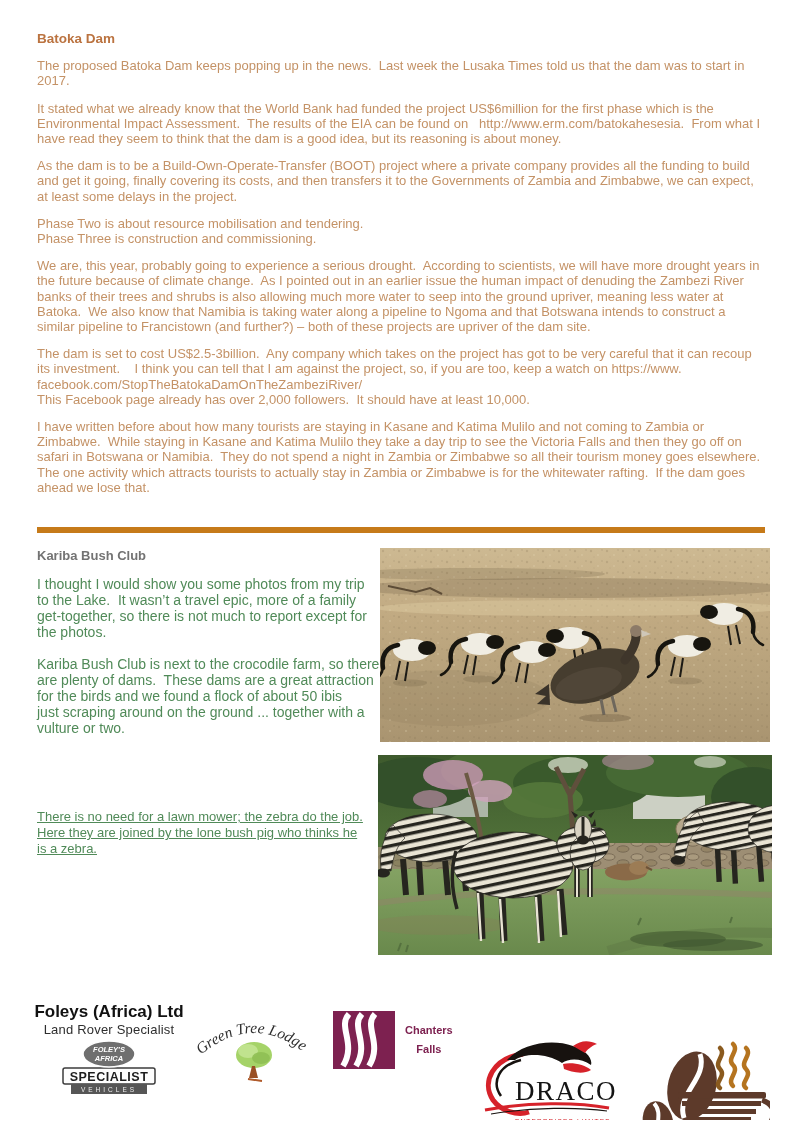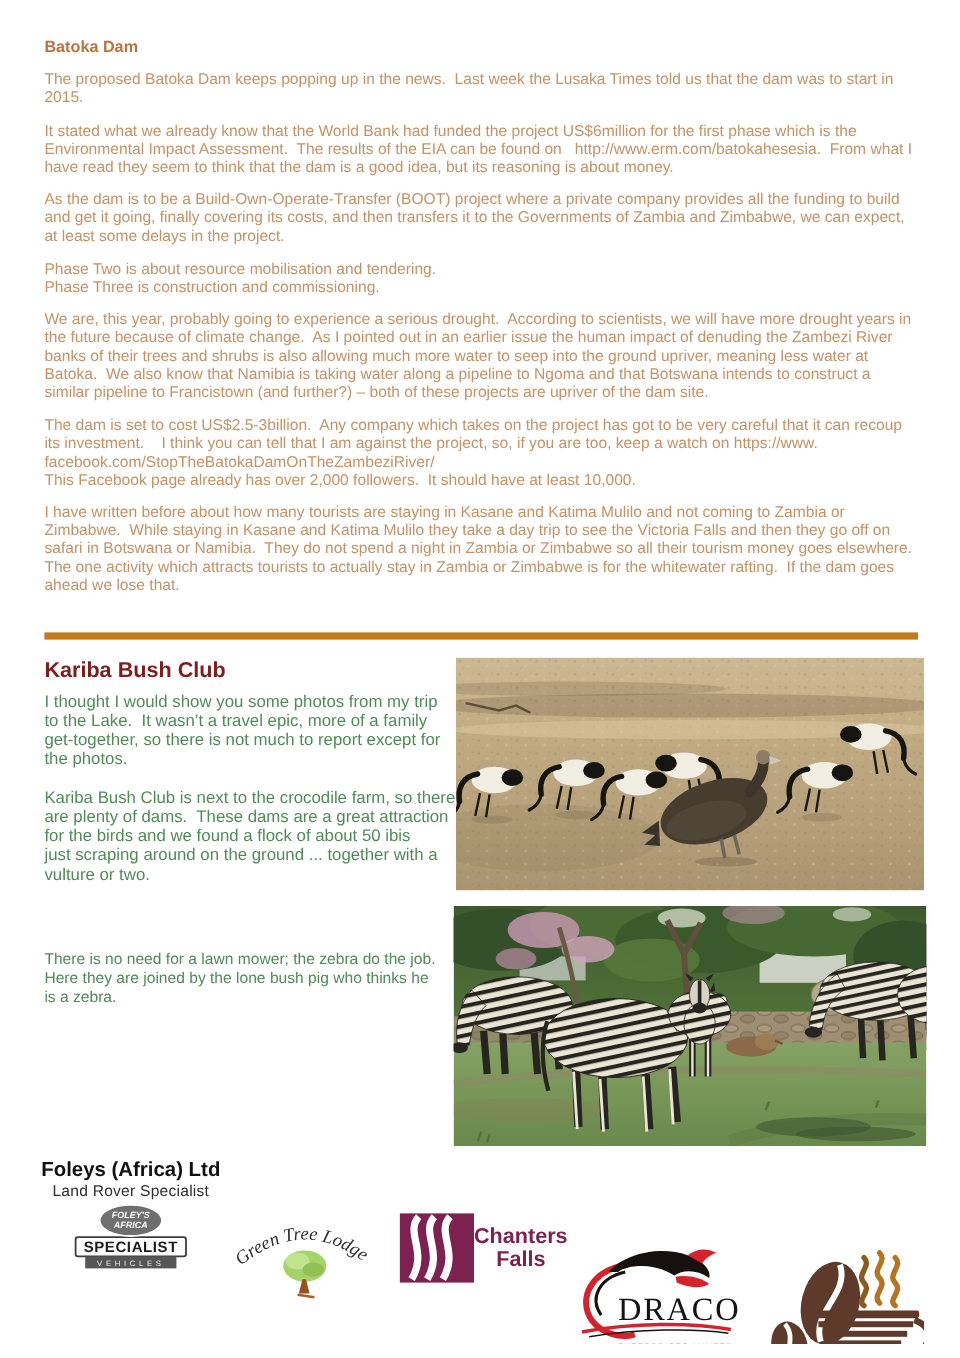--- a/index.html
+++ b/index.html
@@ -8,52 +8,52 @@
     font-family:"Liberation Sans", sans-serif; overflow:hidden;
   }
   
   .batoka { position:absolute; left:37px; top:31px; width:729px;
     color:#c49266; font-size:13px; line-height:15.2px; }
   .batoka .heading { font-size:13.5px; font-weight:bold; color:#bb7340; margin:0 0 12px 0; }
   .batoka p { margin:0 0 12px 0; white-space:pre-wrap; overflow-wrap:break-word; }
   
   .divider { position:absolute; left:37px; top:527px; width:728px; height:6px; background:#c67a19; }
   
-  .kariba-heading { position:absolute; left:37px; top:548px; font-size:18px;
-    font-weight:bold; color:#7f1d1d; margin:0; }
+  .kariba-heading { position:absolute; left:37px; top:548px; font-size:13px;
+    font-weight:bold; color:#737373; margin:0; }
   .kariba-col { position:absolute; left:37px; top:576px; width:370px;
     color:#508a58; font-size:14px; line-height:16px; }
   .kariba-col p { margin:0 0 16px 0; white-space:pre-wrap; }
-  .kariba-para3 { position:absolute; left:37px; top:791px; width:370px;
-    color:#508a58; font-size:13px; line-height:16px; margin:0; white-space:pre-wrap; }
+  .kariba-para3 { position:absolute; left:37px; top:809px; width:370px;
+    color:#508a58; font-size:13px; line-height:16px; margin:0; white-space:pre-wrap;text-decoration:underline; }
   .photo1 { position:absolute; left:380px; top:548px; width:390px; height:194px; }
   .photo2 { position:absolute; left:378px; top:755px; width:394px; height:200px; }
   .photo1 svg, .photo2 svg { display:block; }
   
   .logo { position:absolute; }
-  .foleys { left:28px; top:965px; width:162px; text-align:center; color:#111; }
+  .foleys { left:28px; top:1002px; width:162px; text-align:center; color:#111; }
   .foleys .l1 { font-size:17px; font-weight:bold; line-height:19px; }
   .foleys .l2 { font-size:13px; color:#2e2e2e; line-height:17px; letter-spacing:.2px; }
   .foleys svg { display:block; margin:2px auto 0; }
   .greentree { left:190px; top:1003px; }
   .chanters { left:333px; top:1011px; display:flex; align-items:center; }
-  .chanters .txt { font-weight:bold; color:#7d2150;
-    font-size:18px; line-height:19px; text-align:center; }
+  .chanters .txt { margin-left:10px; font-weight:bold; color:#7d2150;
+    font-size:11px; line-height:19px; text-align:center; }
   .draco { left:477px; top:1038px; }
   .kubu { left:620px; top:1040px; }
   svg text { user-select:none; }
 </style>
 </head>
 <body>
 
 <div class="page">
 
   <div class="batoka">
     <h1 class="heading">Batoka Dam</h1>
-    <p>The proposed Batoka Dam keeps popping up in the news.  Last week the Lusaka Times told us that the dam was to start in 2015.</p>
+    <p>The proposed Batoka Dam keeps popping up in the news.  Last week the Lusaka Times told us that the dam was to start in 2017.</p>
     <p>It stated what we already know that the World Bank had funded the project US$6million for the first phase which is the Environmental Impact Assessment.  The results of the EIA can be found on   http://www.erm.com/batokahesesia.  From what I have read they seem to think that the dam is a good idea, but its reasoning is about money.</p>
     <p>As the dam is to be a Build-Own-Operate-Transfer (BOOT) project where a private company provides all the funding to build and get it going, finally covering its costs, and then transfers it to the Governments of Zambia and Zimbabwe, we can expect, at least some delays in the project.</p>
     <p>Phase Two is about resource mobilisation and tendering.
 Phase Three is construction and commissioning.</p>
     <p>We are, this year, probably going to experience a serious drought.  According to scientists, we will have more drought years in the future because of climate change.  As I pointed out in an earlier issue the human impact of denuding the Zambezi River banks of their trees and shrubs is also allowing much more water to seep into the ground upriver, meaning less water at Batoka.  We also know that Namibia is taking water along a pipeline to Ngoma and that Botswana intends to construct a similar pipeline to Francistown (and further?) – both of these projects are upriver of the dam site.</p>
     <p>The dam is set to cost US$2.5-3billion.  Any company which takes on the project has got to be very careful that it can recoup its investment.    I think you can tell that I am against the project, so, if you are too, keep a watch on https://www.
 facebook.com/StopTheBatokaDamOnTheZambeziRiver/
 This Facebook page already has over 2,000 followers.  It should have at least 10,000.</p>
     <p>I have written before about how many tourists are staying in Kasane and Katima Mulilo and not coming to Zambia or Zimbabwe.  While staying in Kasane and Katima Mulilo they take a day trip to see the Victoria Falls and then they go off on safari in Botswana or Namibia.  They do not spend a night in Zambia or Zimbabwe so all their tourism money goes elsewhere.  The one activity which attracts tourists to actually stay in Zambia or Zimbabwe is for the whitewater rafting.  If the dam goes ahead we lose that.</p>
   </div>

